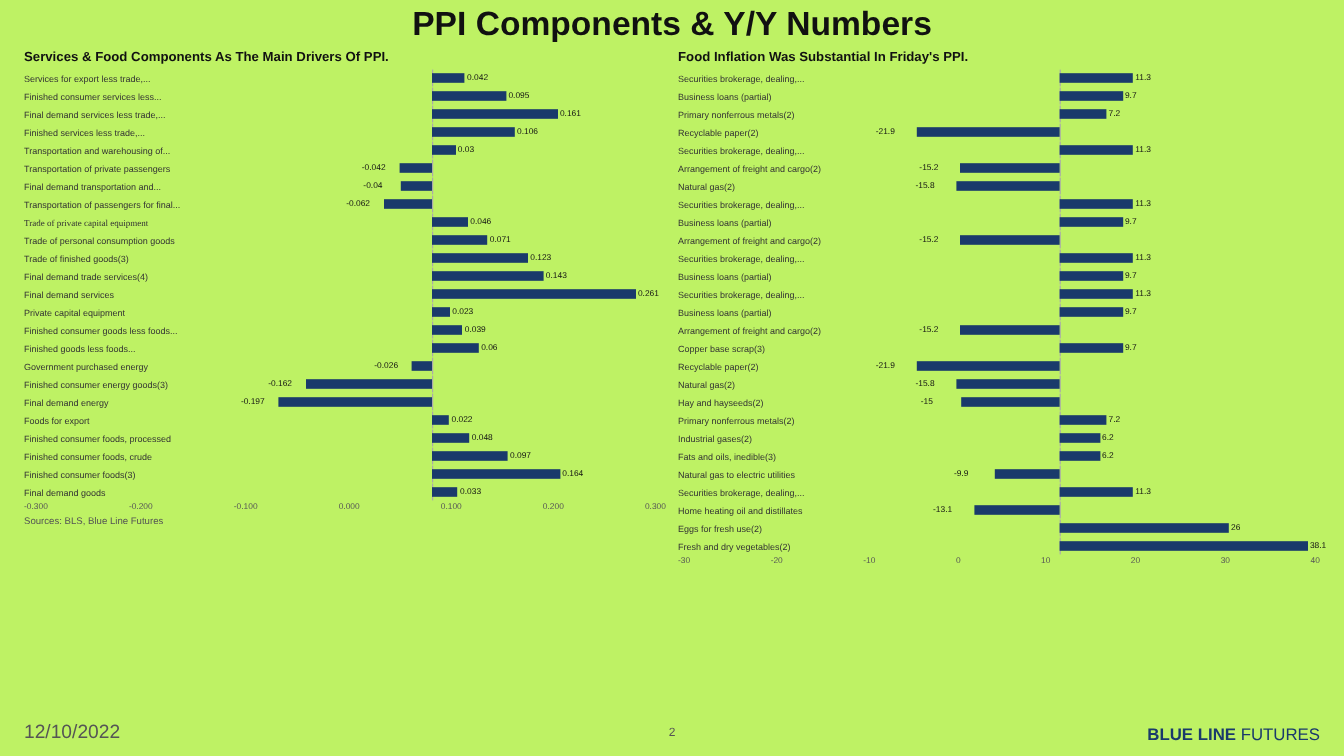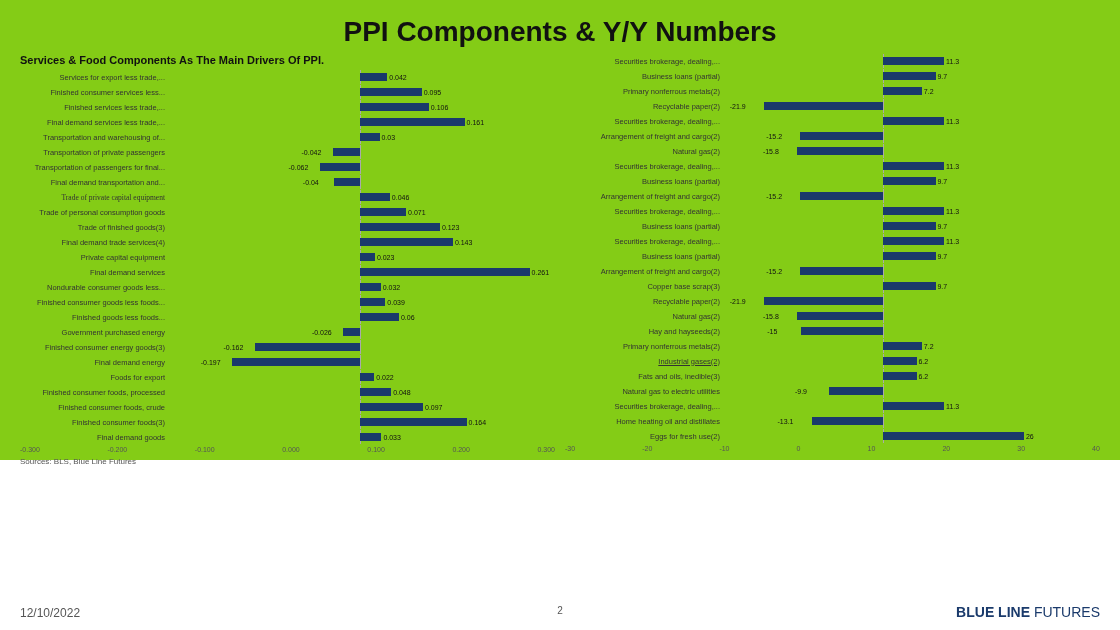--- a/index.html
+++ b/index.html
@@ -6,23 +6,23 @@
     body {
       font-family: Arial, sans-serif;
       background: #fff;
       width: 1120px;
       height: 630px;
       overflow: hidden;
       position: relative;
     }
     .page {
       width: 1120px;
-      height: 460px;
-      background: #84cc16;
-      padding: 16px 20px;
+      height: 630px;
+      background: #bef264;
+      padding: 4px 20px;
     }
     .main-title {
       text-align: center;
       font-size: 28px;
       font-weight: 900;
       margin-bottom: 6px;
       color: #111;
     }
     .charts-row {
       display: flex;
@@ -45,21 +45,20 @@
     }
     .bar-row {
       display: flex;
       align-items: center;
       height: 14px;
       margin-bottom: 1px;
     }
     .bar-label {
       font-size: 7.5px;
       color: #333;
-      text-align: right;
       white-space: nowrap;
       overflow: hidden;
       text-overflow: ellipsis;
       flex-shrink: 0;
     }
     .bar-area {
       position: relative;
       flex: 1;
       height: 100%;
       display: flex;
@@ -92,21 +91,21 @@
       justify-content: space-between;
       font-size: 7px;
       color: #555;
       margin-top: 2px;
     }
     .sources-text {
       font-size: 8px;
       color: #555;
     }
     .date-text {
-      font-size: 12px;
+      font-size: 16px;
       color: #555;
     }
     .page-num {
       font-size: 10px;
       color: #555;
       position: absolute;
       bottom: 14px;
       left: 50%;
       transform: translateX(-50%);
     }
@@ -141,68 +140,68 @@
           </div>
           <div class="bar-row">
             <div class="bar-label" style="width: 145px;">Finished consumer services less...</div>
             <div class="bar-area">
               <div class="axis-line" style="left: 50%;"></div>
               <div class="bar-fill bar-fill-pos" style="left: 50%; width: 15.8333%;"></div>
               <div class="bar-value-label" style="left: 66.3333%;">0.095</div>
             </div>
           </div>
           <div class="bar-row">
+            <div class="bar-label" style="width: 145px;">Final demand services less trade,...</div>
+            <div class="bar-area">
+              <div class="axis-line" style="left: 50%;"></div>
+              <div class="bar-fill bar-fill-pos" style="left: 50%; width: 26.8333%;"></div>
+              <div class="bar-value-label" style="left: 77.3333%;">0.161</div>
+            </div>
+          </div>
+          <div class="bar-row">
             <div class="bar-label" style="width: 145px;">Finished services less trade,...</div>
             <div class="bar-area">
               <div class="axis-line" style="left: 50%;"></div>
               <div class="bar-fill bar-fill-pos" style="left: 50%; width: 17.6667%;"></div>
               <div class="bar-value-label" style="left: 68.1667%;">0.106</div>
             </div>
           </div>
           <div class="bar-row">
-            <div class="bar-label" style="width: 145px;">Final demand services less trade,...</div>
-            <div class="bar-area">
-              <div class="axis-line" style="left: 50%;"></div>
-              <div class="bar-fill bar-fill-pos" style="left: 50%; width: 26.8333%;"></div>
-              <div class="bar-value-label" style="left: 77.3333%;">0.161</div>
-            </div>
-          </div>
-          <div class="bar-row">
             <div class="bar-label" style="width: 145px;">Transportation and warehousing of...</div>
             <div class="bar-area">
               <div class="axis-line" style="left: 50%;"></div>
               <div class="bar-fill bar-fill-pos" style="left: 50%; width: 5%;"></div>
               <div class="bar-value-label" style="left: 55.5%;">0.03</div>
             </div>
           </div>
           <div class="bar-row">
             <div class="bar-label" style="width: 145px;">Transportation of private passengers</div>
             <div class="bar-area">
               <div class="axis-line" style="left: 50%;"></div>
               <div class="bar-fill bar-fill-neg" style="width: 7%; left: 43%;"></div>
               <div class="bar-value-label" style="left: 35%;">-0.042</div>
             </div>
           </div>
           <div class="bar-row">
+            <div class="bar-label" style="width: 145px;">Final demand transportation and...</div>
+            <div class="bar-area">
+              <div class="axis-line" style="left: 50%;"></div>
+              <div class="bar-fill bar-fill-neg" style="width: 6.66667%; left: 43.3333%;"></div>
+              <div class="bar-value-label" style="left: 35.3333%;">-0.04</div>
+            </div>
+          </div>
+          <div class="bar-row">
             <div class="bar-label" style="width: 145px;">Transportation of passengers for final...</div>
             <div class="bar-area">
               <div class="axis-line" style="left: 50%;"></div>
               <div class="bar-fill bar-fill-neg" style="width: 10.3333%; left: 39.6667%;"></div>
               <div class="bar-value-label" style="left: 31.6667%;">-0.062</div>
             </div>
           </div>
           <div class="bar-row">
-            <div class="bar-label" style="width: 145px;">Final demand transportation and...</div>
-            <div class="bar-area">
-              <div class="axis-line" style="left: 50%;"></div>
-              <div class="bar-fill bar-fill-neg" style="width: 6.66667%; left: 43.3333%;"></div>
-              <div class="bar-value-label" style="left: 35.3333%;">-0.04</div>
-            </div>
-          </div>
-          <div class="bar-row">
             <div class="bar-label" style="width: 145px; font-family: Liberation Serif, serif;">Trade of private capital equipment</div>
             <div class="bar-area">
               <div class="axis-line" style="left: 50%;"></div>
               <div class="bar-fill bar-fill-pos" style="left: 50%; width: 7.66667%;"></div>
               <div class="bar-value-label" style="left: 58.1667%;">0.046</div>
             </div>
           </div>
           <div class="bar-row">
             <div class="bar-label" style="width: 145px;">Trade of personal consumption goods</div>
             <div class="bar-area">
@@ -221,41 +220,33 @@
           </div>
           <div class="bar-row">
             <div class="bar-label" style="width: 145px;">Final demand trade services(4)</div>
             <div class="bar-area">
               <div class="axis-line" style="left: 50%;"></div>
               <div class="bar-fill bar-fill-pos" style="left: 50%; width: 23.8333%;"></div>
               <div class="bar-value-label" style="left: 74.3333%;">0.143</div>
             </div>
           </div>
           <div class="bar-row">
+            <div class="bar-label" style="width: 145px;">Final demand services</div>
+            <div class="bar-area">
+              <div class="axis-line" style="left: 50%;"></div>
+              <div class="bar-fill bar-fill-pos" style="left: 50%; width: 43.5%;"></div>
+              <div class="bar-value-label" style="left: 94%;">0.261</div>
+            </div>
+          </div>
+          <div class="bar-row">
             <div class="bar-label" style="width: 145px;">Private capital equipment</div>
             <div class="bar-area">
               <div class="axis-line" style="left: 50%;"></div>
               <div class="bar-fill bar-fill-pos" style="left: 50%; width: 3.83333%;"></div>
               <div class="bar-value-label" style="left: 54.3333%;">0.023</div>
-            </div>
-          </div>
-          <div class="bar-row">
-            <div class="bar-label" style="width: 145px;">Final demand services</div>
-            <div class="bar-area">
-              <div class="axis-line" style="left: 50%;"></div>
-              <div class="bar-fill bar-fill-pos" style="left: 50%; width: 43.5%;"></div>
-              <div class="bar-value-label" style="left: 94%;">0.261</div>
-            </div>
-          </div>
-          <div class="bar-row">
-            <div class="bar-label" style="width: 145px;">Nondurable consumer goods less...</div>
-            <div class="bar-area">
-              <div class="axis-line" style="left: 50%;"></div>
-              <div class="bar-fill bar-fill-pos" style="left: 50%; width: 5.33333%;"></div>
-              <div class="bar-value-label" style="left: 55.8333%;">0.032</div>
             </div>
           </div>
           <div class="bar-row">
             <div class="bar-label" style="width: 145px;">Finished consumer goods less foods...</div>
             <div class="bar-area">
               <div class="axis-line" style="left: 50%;"></div>
               <div class="bar-fill bar-fill-pos" style="left: 50%; width: 6.5%;"></div>
               <div class="bar-value-label" style="left: 57%;">0.039</div>
             </div>
           </div>
@@ -338,20 +329,21 @@
         <span>-0.100</span>
         <span>0.000</span>
         <span>0.100</span>
         <span>0.200</span>
         <span>0.300</span>
       </div>
       <div class="sources-text" style="margin-top:4px;">Sources: BLS, Blue Line Futures</div>
     </div>
 
     <div class="chart-section">
+      <div class="chart-subtitle">Food Inflation Was Substantial In Friday's PPI.</div>
       <div class="bar-chart" id="right-bar-chart">
           <div class="bar-row">
             <div class="bar-label" style="width: 155px;">Securities brokerage, dealing,...</div>
             <div class="bar-area">
               <div class="axis-line" style="left: 42.8571%;"></div>
               <div class="bar-fill bar-fill-pos" style="left: 42.8571%; width: 16.1429%;"></div>
               <div class="bar-value-label" style="left: 59.5%;">11.3</div>
             </div>
           </div>
           <div class="bar-row">
@@ -500,21 +492,21 @@
           </div>
           <div class="bar-row">
             <div class="bar-label" style="width: 155px;">Primary nonferrous metals(2)</div>
             <div class="bar-area">
               <div class="axis-line" style="left: 42.8571%;"></div>
               <div class="bar-fill bar-fill-pos" style="left: 42.8571%; width: 10.2857%;"></div>
               <div class="bar-value-label" style="left: 53.6429%;">7.2</div>
             </div>
           </div>
           <div class="bar-row">
-            <div class="bar-label" style="width: 155px; text-decoration: underline;">Industrial gases(2)</div>
+            <div class="bar-label" style="width: 155px;">Industrial gases(2)</div>
             <div class="bar-area">
               <div class="axis-line" style="left: 42.8571%;"></div>
               <div class="bar-fill bar-fill-pos" style="left: 42.8571%; width: 8.85714%;"></div>
               <div class="bar-value-label" style="left: 52.2143%;">6.2</div>
             </div>
           </div>
           <div class="bar-row">
             <div class="bar-label" style="width: 155px;">Fats and oils, inedible(3)</div>
             <div class="bar-area">
               <div class="axis-line" style="left: 42.8571%;"></div>
@@ -545,20 +537,28 @@
               <div class="bar-fill bar-fill-neg" style="left: 24.1429%; width: 18.7143%;"></div>
               <div class="bar-value-label" style="left: 15.1429%;">-13.1</div>
             </div>
           </div>
           <div class="bar-row">
             <div class="bar-label" style="width: 155px;">Eggs for fresh use(2)</div>
             <div class="bar-area">
               <div class="axis-line" style="left: 42.8571%;"></div>
               <div class="bar-fill bar-fill-pos" style="left: 42.8571%; width: 37.1429%;"></div>
               <div class="bar-value-label" style="left: 80.5%;">26</div>
+            </div>
+          </div>
+          <div class="bar-row">
+            <div class="bar-label" style="width: 155px;">Fresh and dry vegetables(2)</div>
+            <div class="bar-area">
+              <div class="axis-line" style="left: 42.8571%;"></div>
+              <div class="bar-fill bar-fill-pos" style="left: 42.8571%; width: 54.4286%;"></div>
+              <div class="bar-value-label" style="left: 97.7857%;">38.1</div>
             </div>
           </div>
         </div>
       <div class="x-axis-labels">
         <span>-30</span>
         <span>-20</span>
         <span>-10</span>
         <span>0</span>
         <span>10</span>
         <span>20</span>

